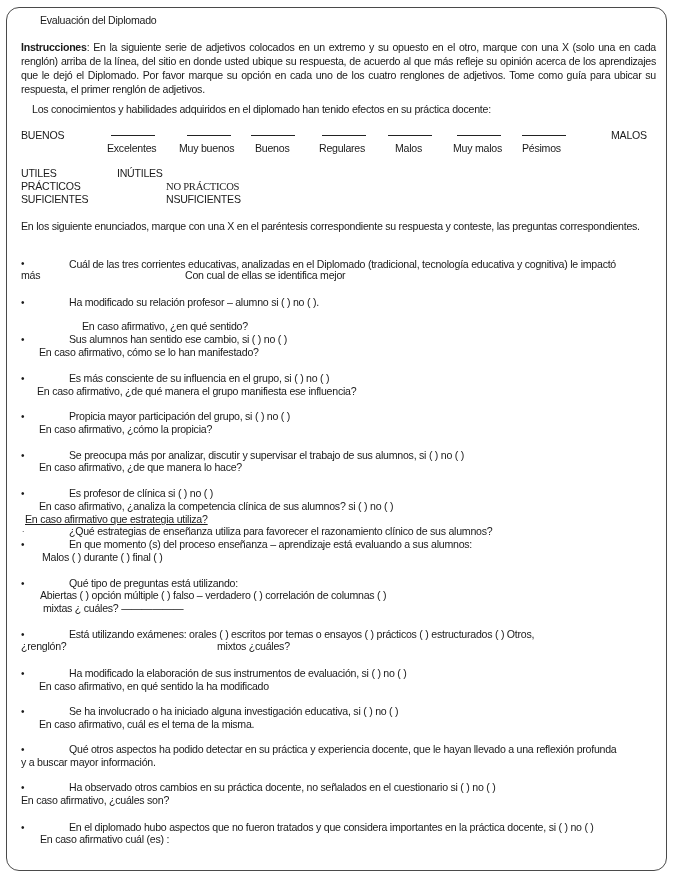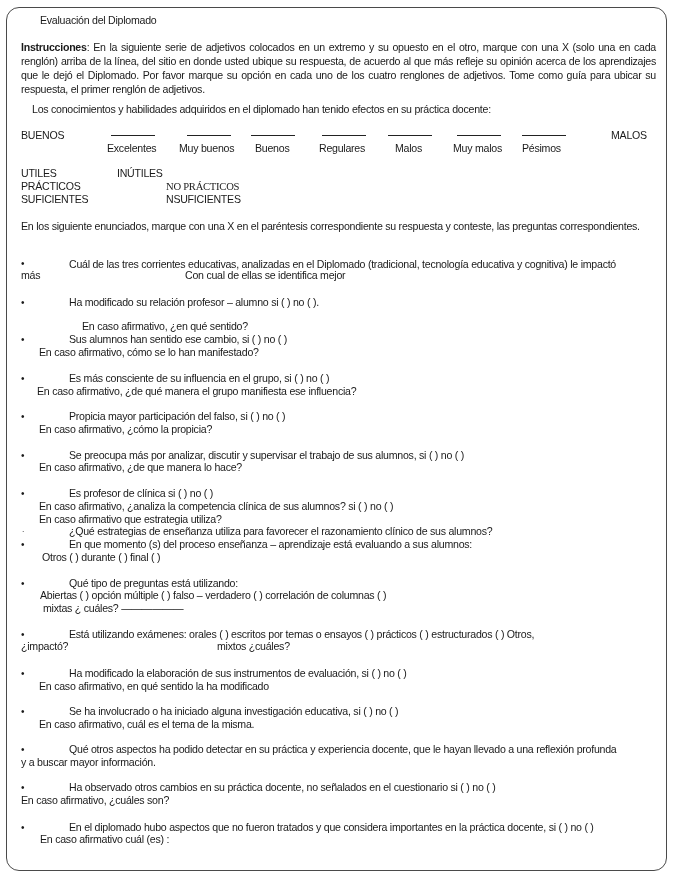--- a/index.html
+++ b/index.html
@@ -71,46 +71,46 @@
 
 <div class="bullet" style="top:333px;">•</div>
 <div class="abs" style="left:69px;top:333px;">Sus alumnos han sentido ese cambio,  si  (   )   no  (   )</div>
 <div class="abs" style="left:39px;top:346px;">En caso afirmativo,  cómo se lo han manifestado?</div>
 
 <div class="bullet" style="top:372px;">•</div>
 <div class="abs" style="left:69px;top:372px;">Es más consciente de su influencia en el grupo,   si  (  )  no (  )</div>
 <div class="abs" style="left:37px;top:385px;">En caso afirmativo, ¿de qué manera  el grupo manifiesta ese influencia?</div>
 
 <div class="bullet" style="top:410px;">•</div>
-<div class="abs" style="left:69px;top:410px;">Propicia mayor participación del falso, si  (  )  no  (  )</div>
+<div class="abs" style="left:69px;top:410px;">Propicia mayor participación del grupo, si  (  )  no  (  )</div>
 <div class="abs" style="left:39px;top:423px;">En caso afirmativo, ¿cómo la propicia?</div>
 
 <div class="bullet" style="top:449px;">•</div>
 <div class="abs" style="left:69px;top:449px;">Se preocupa más por analizar, discutir y supervisar el trabajo de sus alumnos, si  (  )  no  (  )</div>
 <div class="abs" style="left:39px;top:461px;">En caso afirmativo, ¿de que manera lo hace?</div>
 
 <div class="bullet" style="top:487px;">•</div>
 <div class="abs" style="left:69px;top:487px;">Es profesor de clínica  si  (  )  no  (  )</div>
 <div class="abs" style="left:39px;top:500px;">En caso afirmativo, ¿analiza la competencia clínica de sus alumnos?  si (  ) no  (  )</div>
-<div class="abs" style="left:39px;top:513px;">En caso afirmativo que estrategia utiliza?</div>
+<div class="abs" style="left:25px;top:513px;text-decoration:underline;">En caso afirmativo que estrategia utiliza?</div>
 <div class="smalldot" style="top:525px;">·</div>
 <div class="abs" style="left:69px;top:525px;">¿Qué estrategias de enseñanza utiliza para favorecer el razonamiento clínico de sus alumnos?</div>
 
 <div class="bullet" style="top:538px;">•</div>
 <div class="abs" style="left:69px;top:538px;">En que momento (s)  del proceso enseñanza – aprendizaje está evaluando a sus alumnos:</div>
-<div class="abs" style="left:42px;top:551px;">Otros  (   )        durante  (   )       final  (   )</div>
+<div class="abs" style="left:42px;top:551px;">Malos  (   )        durante  (   )       final  (   )</div>
 
 <div class="bullet" style="top:577px;">•</div>
 <div class="abs" style="left:69px;top:577px;">Qué tipo de preguntas está utilizando:</div>
 <div class="abs" style="left:40px;top:589px;">Abiertas  (   )     opción múltiple  (   )      falso – verdadero  (   )        correlación de columnas  (   )</div>
 <div class="abs" style="left:43px;top:602px;">mixtas  ¿ cuáles? ——————</div>
 
 <div class="bullet" style="top:628px;">•</div>
 <div class="abs" style="left:69px;top:628px;">Está utilizando exámenes:  orales  (   )      escritos por temas o ensayos (   )          prácticos (   ) estructurados  (   ) Otros,</div>
-<div class="abs" style="left:21px;top:640px;">¿impactó?</div>
+<div class="abs" style="left:21px;top:640px;">¿renglón?</div>
 <div class="abs" style="left:217px;top:640px;">mixtos  ¿cuáles?</div>
 
 <div class="bullet" style="top:667px;">•</div>
 <div class="abs" style="left:69px;top:667px;">Ha modificado la elaboración de sus instrumentos de evaluación, si  (  )  no  (  )</div>
 <div class="abs" style="left:39px;top:680px;">En caso afirmativo, en  qué sentido la ha modificado</div>
 
 <div class="bullet" style="top:705px;">•</div>
 <div class="abs" style="left:69px;top:705px;">Se ha involucrado o ha iniciado alguna investigación educativa,  si  (  )    no  (  )</div>
 <div class="abs" style="left:39px;top:718px;">En  caso afirmativo, cuál es el tema de la misma.</div>
 

